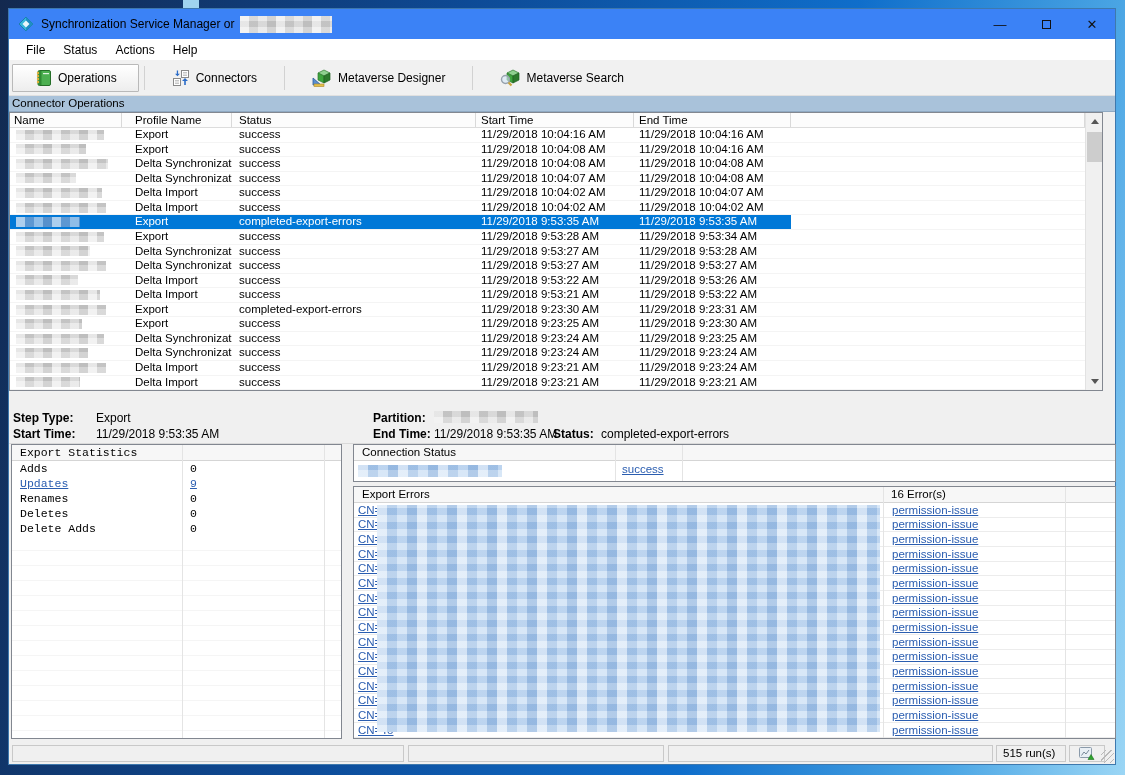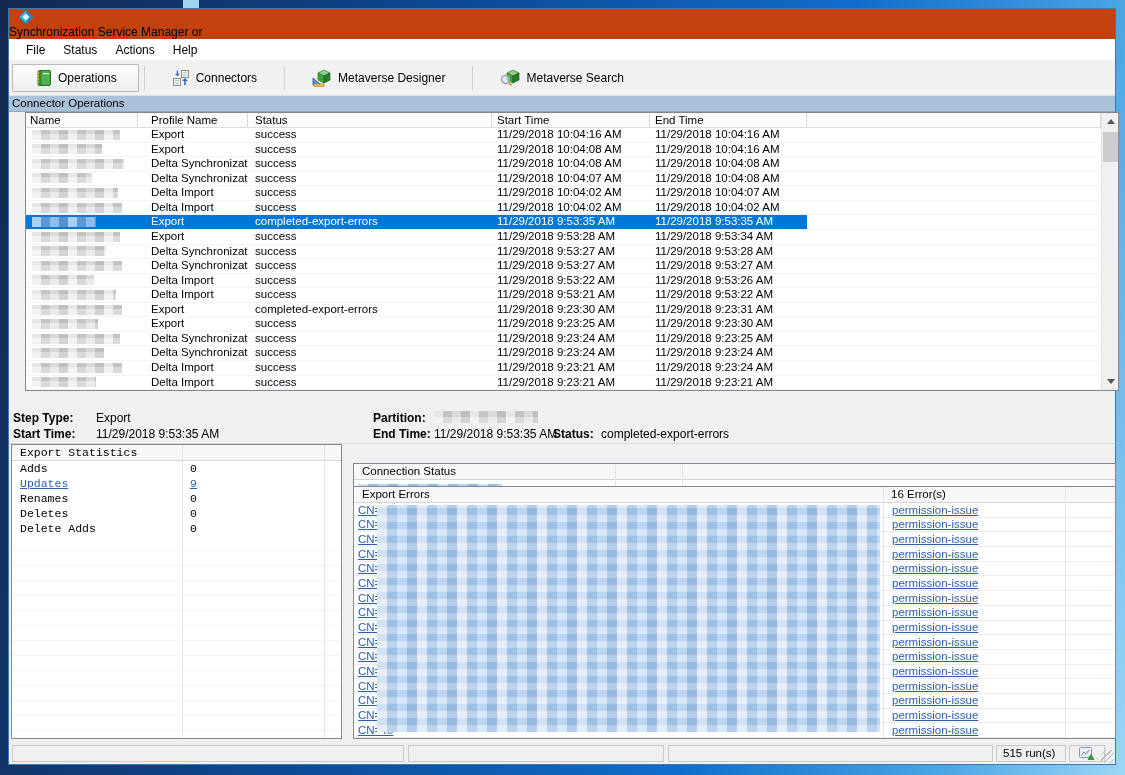--- a/index.html
+++ b/index.html
@@ -10,21 +10,21 @@
     background: linear-gradient(103deg,#13294f 0%,#0d4a96 36%,#0f6ecb 66%,#4aa5e4 86%,#9bd6f5 100%);
   }
   .desk-band { position:absolute; left:183px; top:0; width:16px; height:9px; background:#9fd3ef; }
 
   .window {
     position:absolute; left:8px; top:8px; width:1108px; height:757px;
     background:#f0f0f0; border:1px solid #3e78ad;
   }
 
   
-  .titlebar { position:absolute; left:0; top:0; width:100%; height:30px; background:#c2410c; display:flex; align-items:flex-start;flex-direction:column; }
+  .titlebar { position:absolute; left:0; top:0; width:100%; height:30px; background:#3b82f6; display:flex; align-items:center; }
   .titlebar .app-icon { margin:0 7px 0 9px; width:16px; height:16px; flex:0 0 auto; }
   .title-text { font-size:12px; color:#000; white-space:nowrap; }
   .title-blur { display:inline-block; width:92px; height:17px; margin-left:6px; vertical-align:middle; }
   .win-controls { margin-left:auto; display:flex; height:100%; }
   .win-btn { width:46px; height:100%; display:flex; align-items:center; justify-content:center; color:#111; font-size:13px; }
   .maxbox { width:9px; height:9px; border:1px solid #111; display:block; }
 
   
   .menubar { position:absolute; left:0; top:30px; width:100%; height:21px; background:#ffffff; display:flex; align-items:center; padding-left:8px; }
   .menu-item { font-size:12px; color:#000; padding:2px 9px; }
@@ -32,21 +32,21 @@
   
   .toolbar { position:absolute; left:0; top:51px; width:100%; height:36px; background:#f1f1f1; display:flex; align-items:center; padding-left:3px; border-bottom:1px solid #e0e0e0; }
   .tb-btn { display:flex; align-items:center; gap:6px; height:28px; padding:0 21px; font-size:12px; color:#000; border:1px solid transparent; }
   .tb-btn.active { background:linear-gradient(#ffffff,#ededed); border:1px solid #b9b9b9; border-radius:1px; }
   .tb-sep { width:1px; height:24px; background:#d2d2d2; margin:0 5px; }
 
   
   .capbar { position:absolute; left:0; width:1106px; height:16px; background:#a9c2da; border-bottom:1px solid #8fa9c2; font-size:11.5px; line-height:15px; padding-left:3px; color:#000; }
 
   
-  .opslist { position:absolute; left:16px; top:103px; width:1094px; height:279px; background:#fff; border:1px solid #828790; }
+  .opslist { position:absolute; left:0; top:103px; width:1094px; height:279px; background:#fff; border:1px solid #828790; }
   .ops-header { position:absolute; left:0; top:0; right:17px; height:15px; display:flex; background:#fcfcfc; border-bottom:1px solid #dcdcdc; font-size:11.5px; color:#000; }
   .hcell { border-right:1px solid #d9d9d9; line-height:14px; white-space:nowrap; overflow:hidden; }
   .h-name{width:112px; padding-left:4px;} .h-profile{width:110px; padding-left:13px;} .h-status{width:244px; padding-left:7px;}
   .h-start{width:158px; padding-left:5px;} .h-end{width:157px; padding-left:5px;} .h-blank{flex:1;}
   .ops-body { position:absolute; left:0; top:15px; right:17px; bottom:0; display:flex; flex-direction:column; }
   .ops-row { flex:1; display:flex; border-bottom:1px solid #f4f4f4; font-size:11.5px; line-height:13.5px; color:#000; }
   .ops-row-main { display:flex; width:781px; }
   .ops-row.selected .ops-row-main { background:#0078d7; color:#fff; }
   .cell { white-space:nowrap; overflow:hidden; }
   .c-name{width:112px; padding-left:6px; display:flex; align-items:center;}
@@ -94,21 +94,21 @@
 
   .stats-pane { left:2px; top:435px; width:331px; height:295px;font-family:Liberation Mono, monospace; }
   .stats-row { height:15px; line-height:15px; position:relative; }
   .stats-label { position:absolute; left:8px; }
   .stats-value { position:absolute; left:178px; }
   .stats-fill { position:absolute; left:0; right:0; bottom:0; top:91px;
     background:repeating-linear-gradient(180deg, transparent 0 14px, #f5f5f5 14px 15px); }
 
   a.ui-link, .ui-link { color:#2a5db0; text-decoration:underline; cursor:pointer; }
 
-  .conn-pane { left:344px; top:435px; width:763px; height:38px;margin-top:19px; }
+  .conn-pane { left:344px; top:435px; width:763px; height:38px; }
   .conn-row { position:relative; height:19px; }
   .conn-blur { position:absolute; left:4px; top:4px; width:144px; height:12px; }
   .conn-success { position:absolute; left:268px; top:2px; }
 
   .err-pane { left:344px; top:477px; width:763px; height:253px; }
   .err-body { position:absolute; left:0; top:16px; right:0; bottom:0; display:flex; flex-direction:column; }
   .err-row { flex:1; position:relative; border-bottom:1px solid #ececec; line-height:13.5px; }
   .err-dn { position:absolute; left:4px; top:0.5px; white-space:nowrap; }
   .err-perm { position:absolute; left:538px; top:0.5px; }
   .err-blur { position:absolute; left:23px; top:18px; width:503px; height:227px; z-index:5; }

